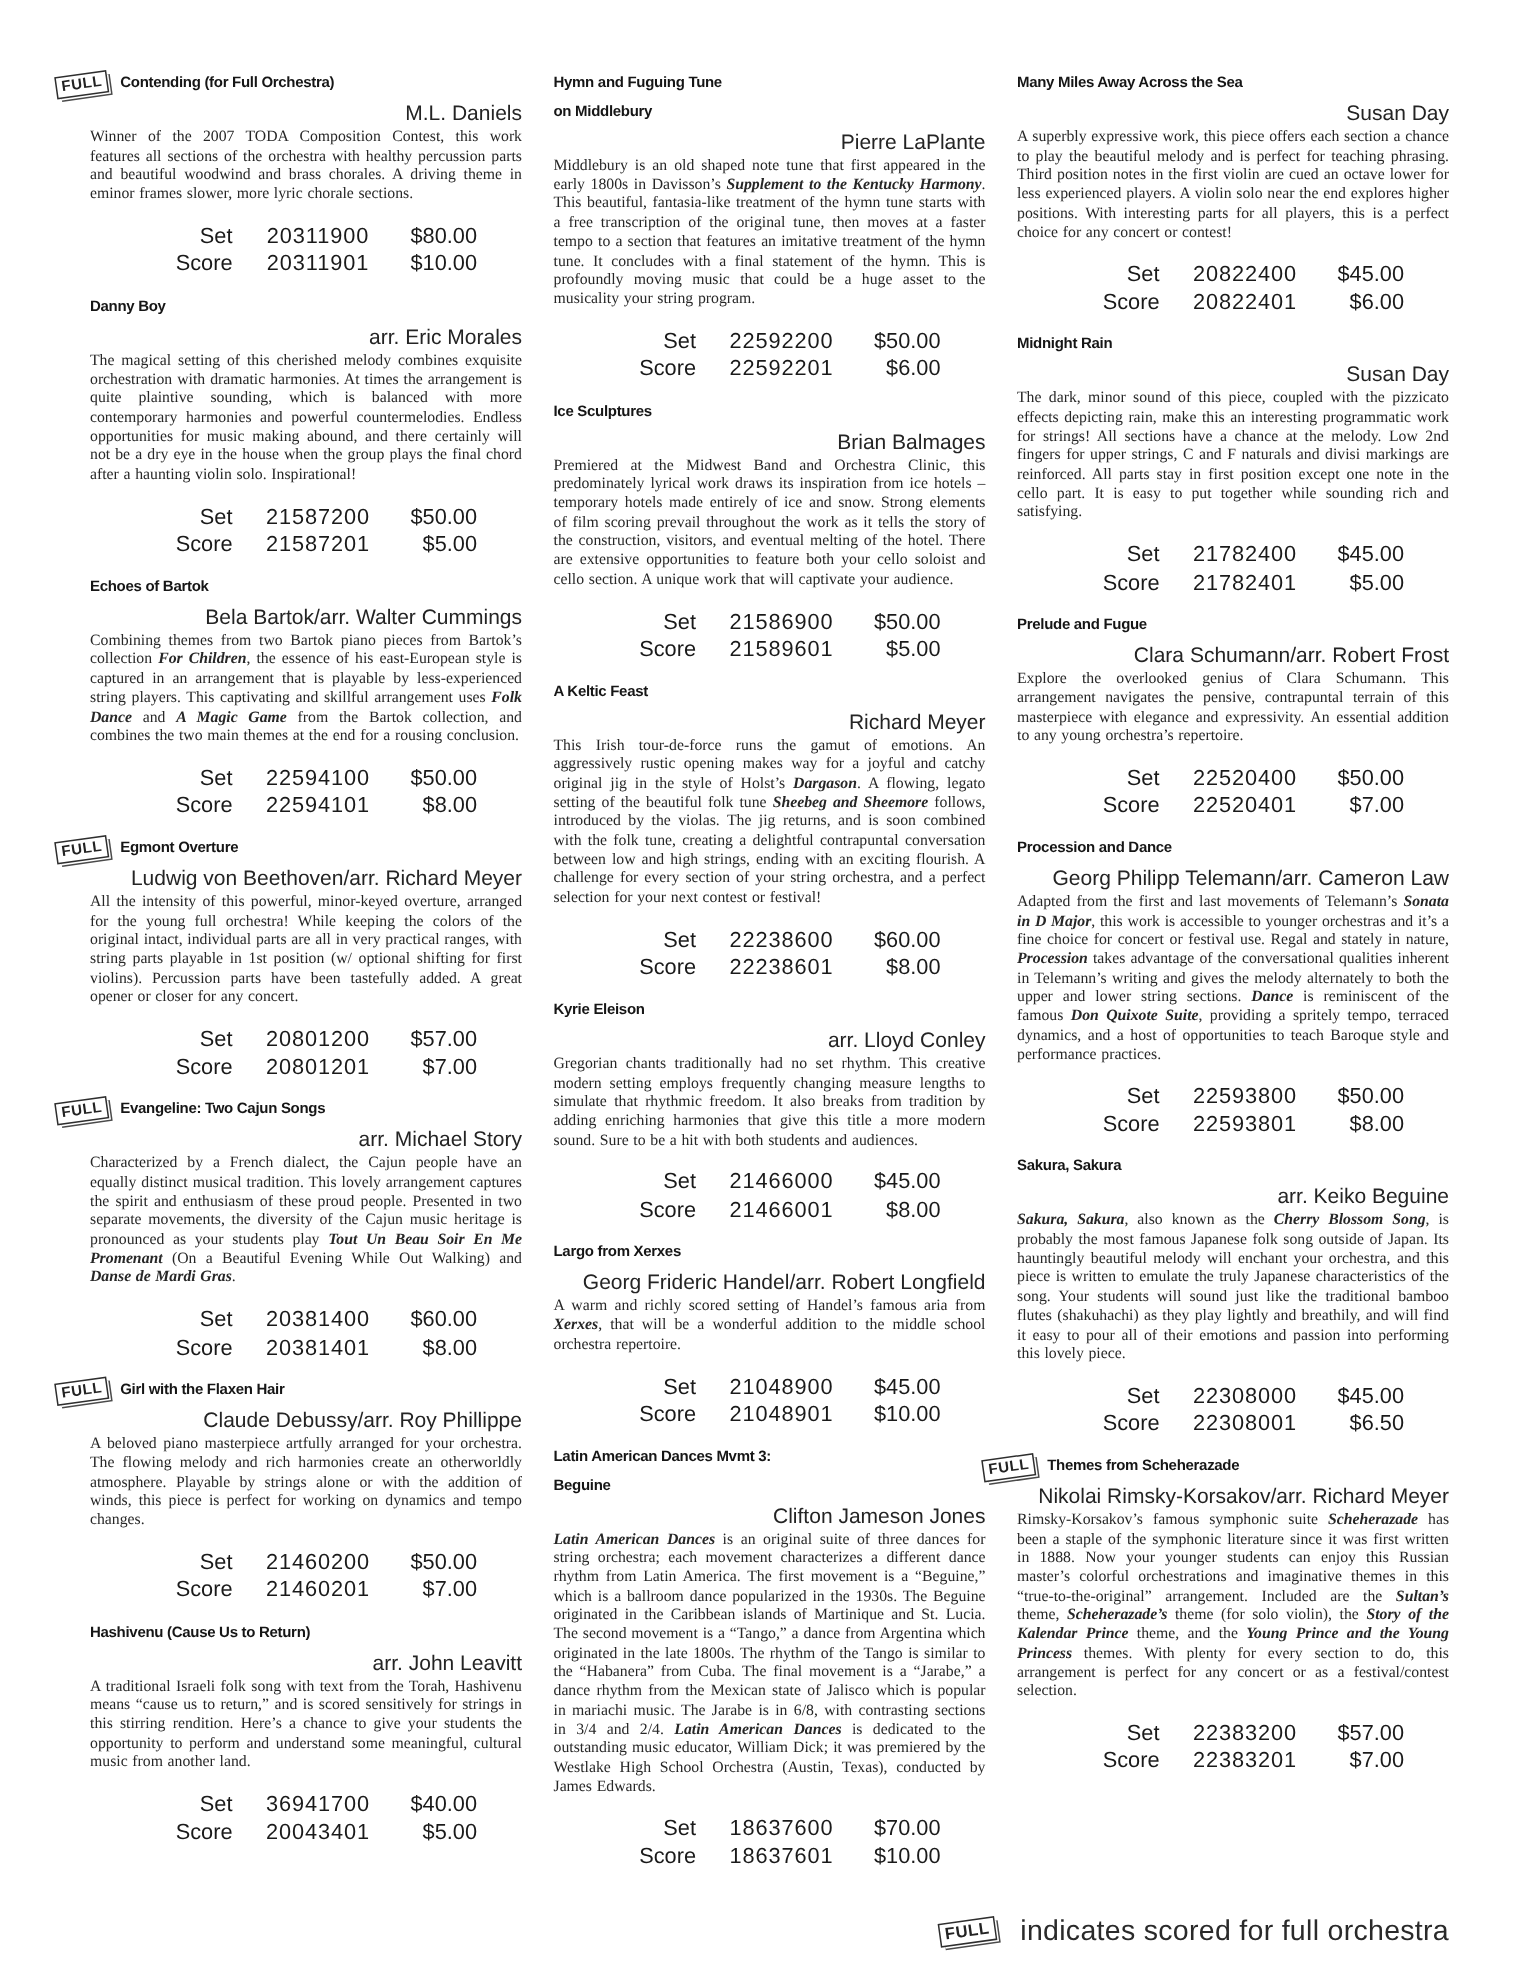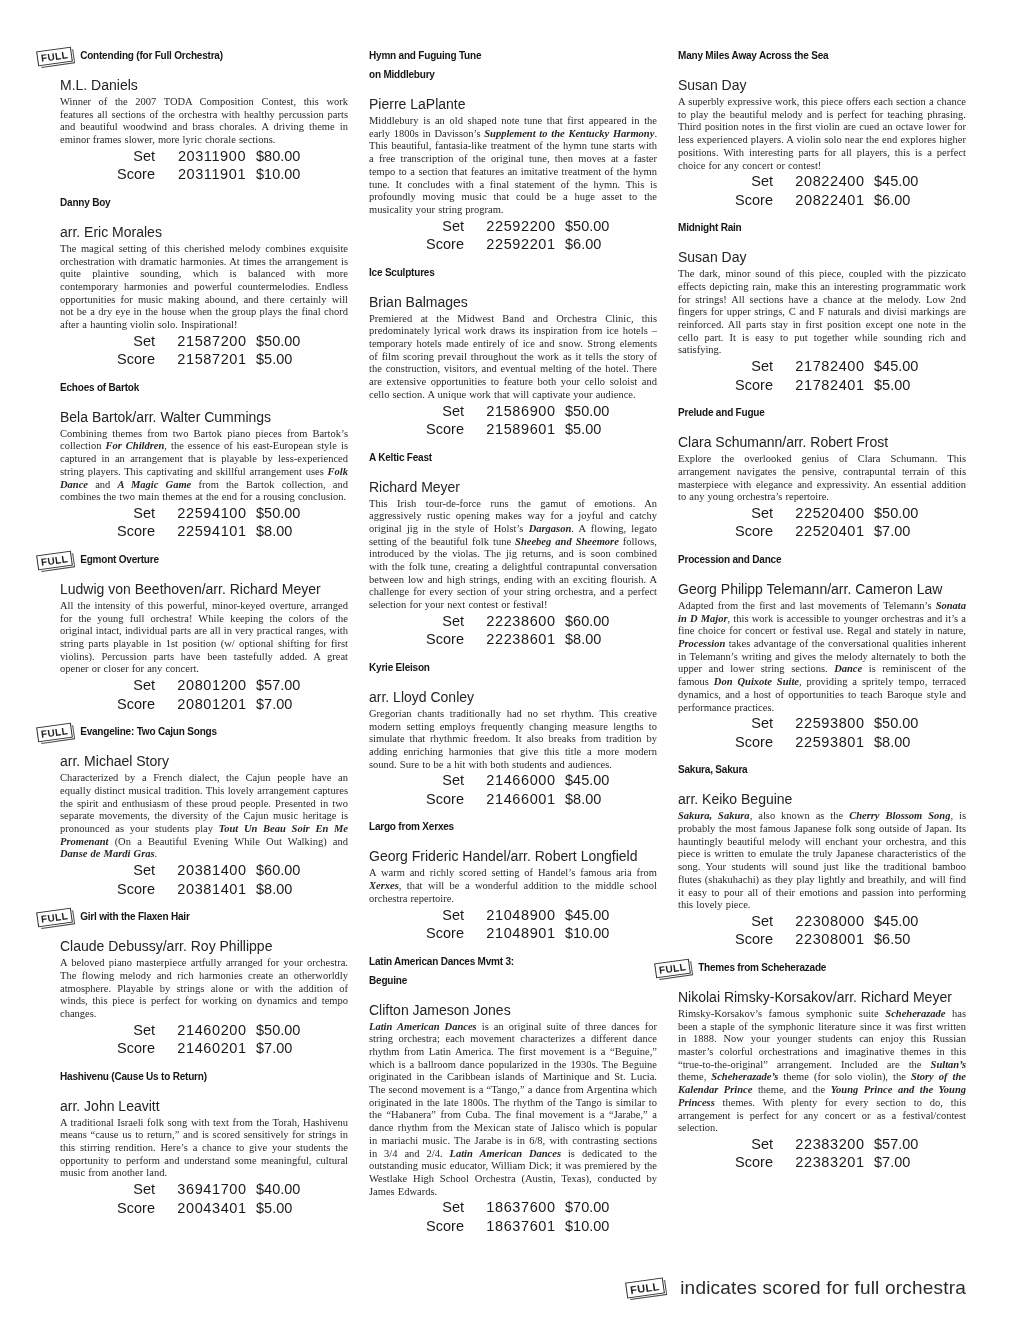--- a/index.html
+++ b/index.html
@@ -41,52 +41,53 @@
     font-size: 10px;
     line-height: 19px;
     font-weight: 700;
     letter-spacing: -0.2px;
     color: #161616;
     white-space: pre-line;
   }
   .composer {
     font-size: 14px;
     line-height: 16px;
-    margin-top: 12px;
+    margin-top: 2px;
     color: #242424;
     font-weight: 400;
+    text-align: right;
   }
   .desc {
     margin: 3px 0 0 0;
     font-family: "Liberation Serif", serif;
     font-size: 10.5px;
     line-height: 12.7px;
     text-align: justify;
     text-align-last: left;
     color: #272727;
     word-spacing: 0.5px;
   }
   .desc i { font-style: italic; font-weight: bold; }
 
   .prices {
-    margin-top: 0;
+    margin-top: 12px;
     padding-right: 30px;
     display: flex;
     flex-direction: column;
     align-items: flex-end;
   }
   .price-row {
     display: flex;
     line-height: 18.5px;
     font-size: 14.5px;
     color: #1a1a1a;
   }
   .price-label  { width: 50px; text-align: right; flex: none; }
   .price-number { width: 88px; text-align: center; margin-left: 13px; flex: none; letter-spacing: 0.6px; }
-  .price-amount { width: 62px; text-align: left; flex: none; }
+  .price-amount { width: 62px; text-align: right; flex: none; }
 
   .footer {
     position: absolute;
     right: 58px;
     bottom: 26px;
     display: flex;
     align-items: center;
   }
   .footer .badge { font-size: 11px; line-height: 13px; margin-right: 17px; }
   .footer-text { font-size: 19px; color: #2a2a2a; letter-spacing: 0.2px; }

